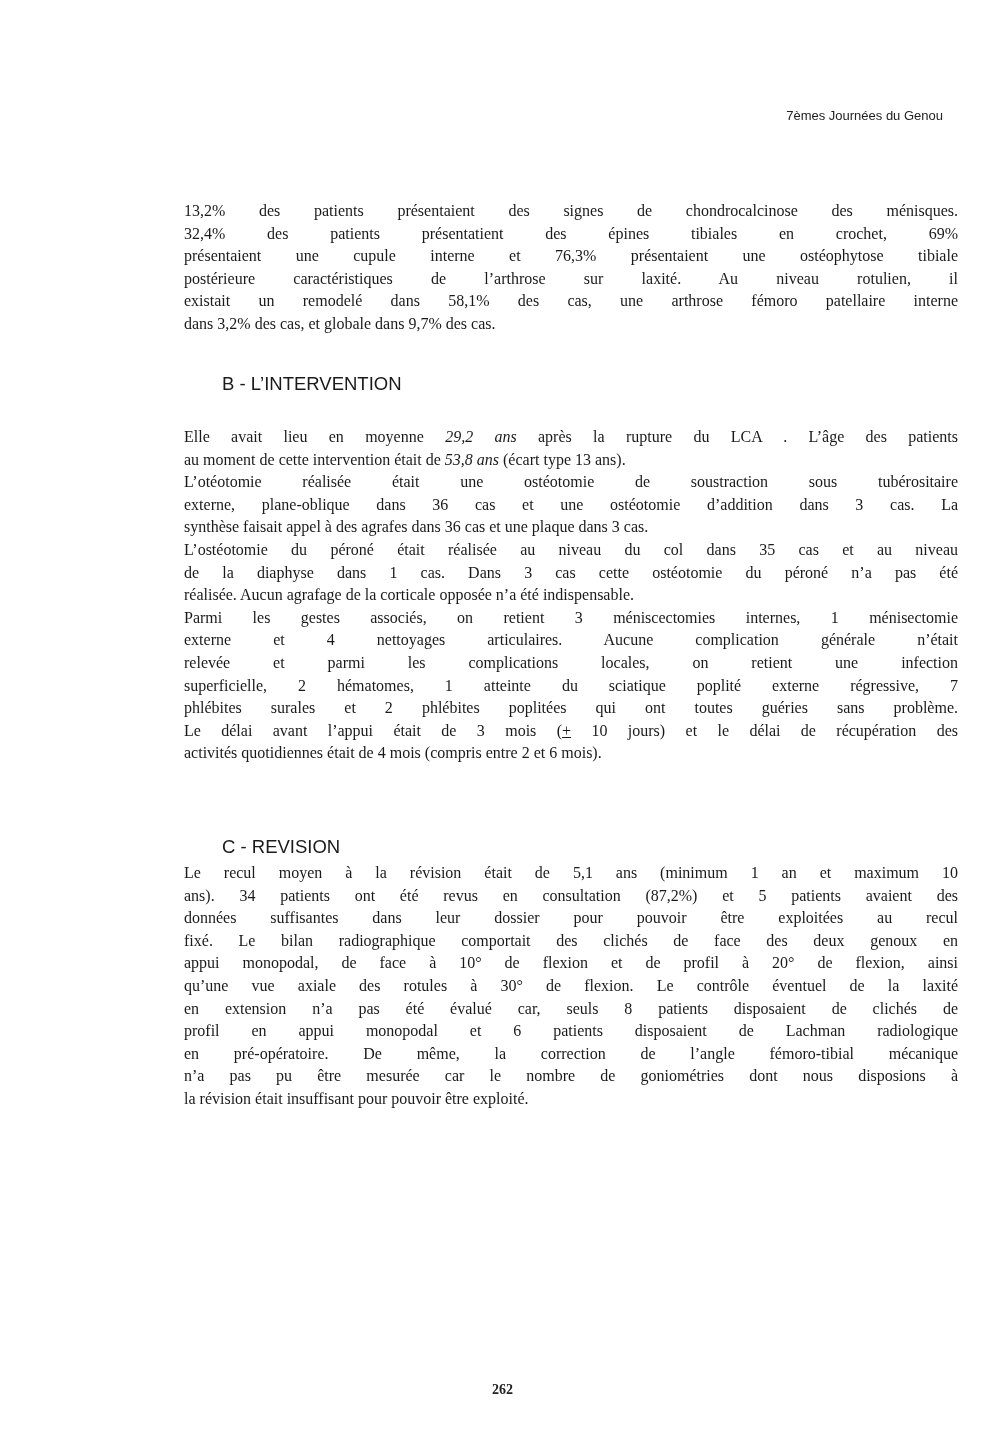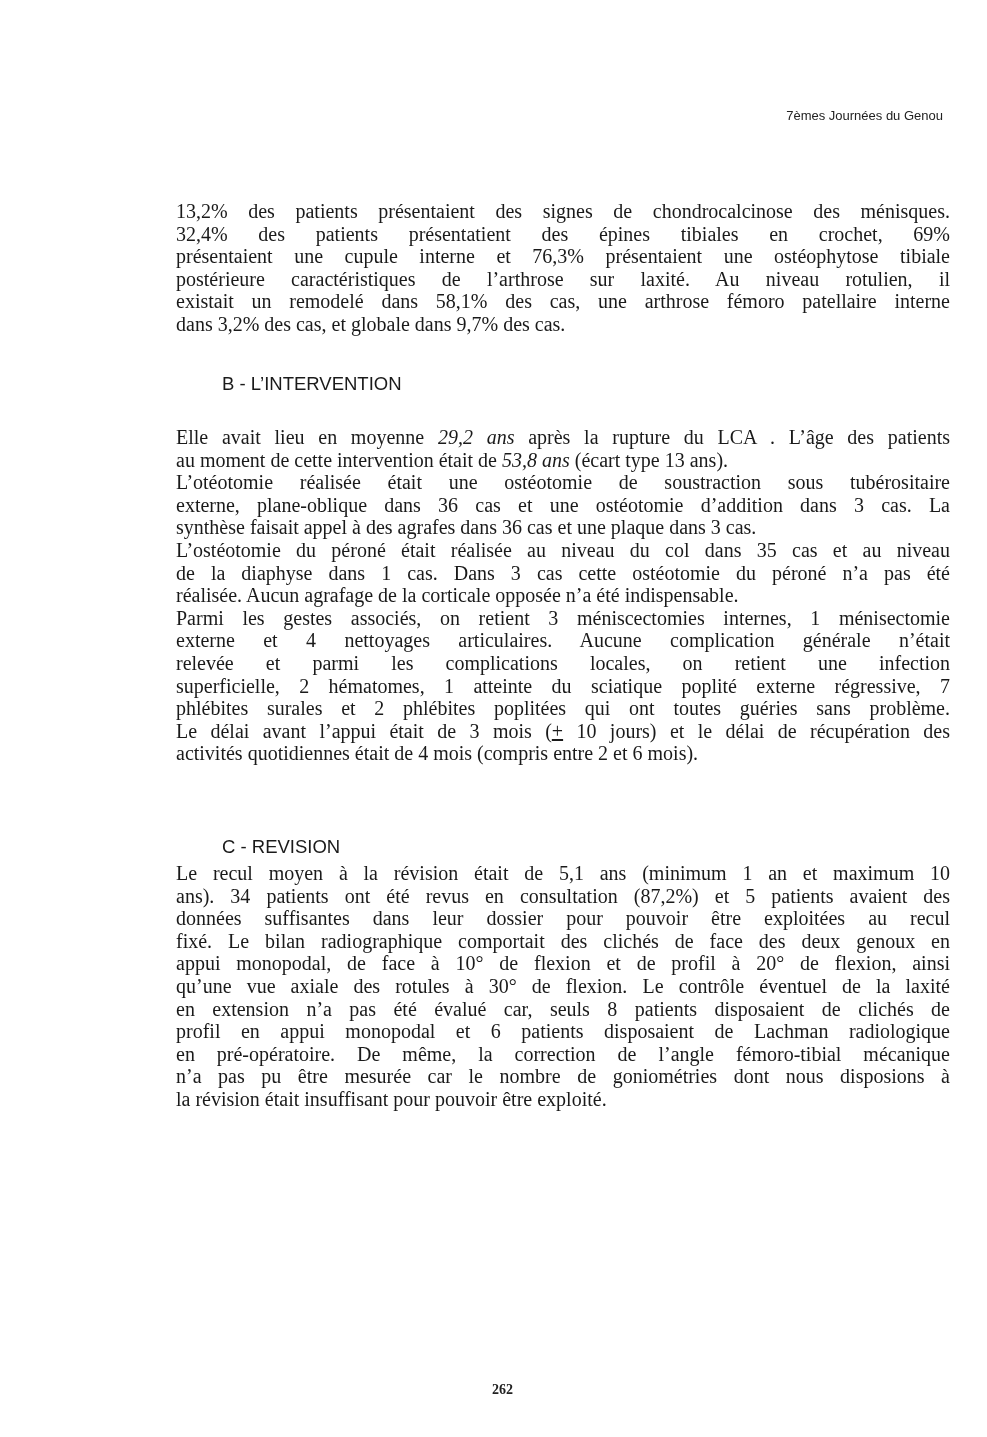--- a/index.html
+++ b/index.html
@@ -2,22 +2,22 @@
 <html><head>
 <meta charset="utf-8">
 <style>
   html, body { margin: 0; padding: 0; background: #ffffff; }
   body { width: 987px; height: 1437px; position: relative; overflow: hidden; color: #1a1a1a; }
   .header {
     position: absolute; top: 108px; right: 44px;
     font-family: "Liberation Sans", sans-serif; font-size: 13px; color: #222;
   }
   .block {
-    position: absolute; left: 176px; width: 774px;
-    font-family: "Liberation Serif", serif; font-size: 20px; line-height: 22.6px;
+    position: absolute; left: 184px; width: 774px;
+    font-family: "Liberation Serif", serif; font-size: 16px; line-height: 22.6px;
   }
   .line {
     display: block; text-align: justify; text-align-last: justify; white-space: nowrap;
     overflow: visible; height: 22.6px;
   }
   .line .jt { display: inline-block; width: 100%; text-align: justify; text-align-last: justify; white-space: normal; }
   .line.last .jt { text-align-last: left; }
   .heading {
     position: absolute; left: 222px;
     font-family: Liberation Sans, sans-serif; font-size: 18.5px; color: #1a1a1a;

